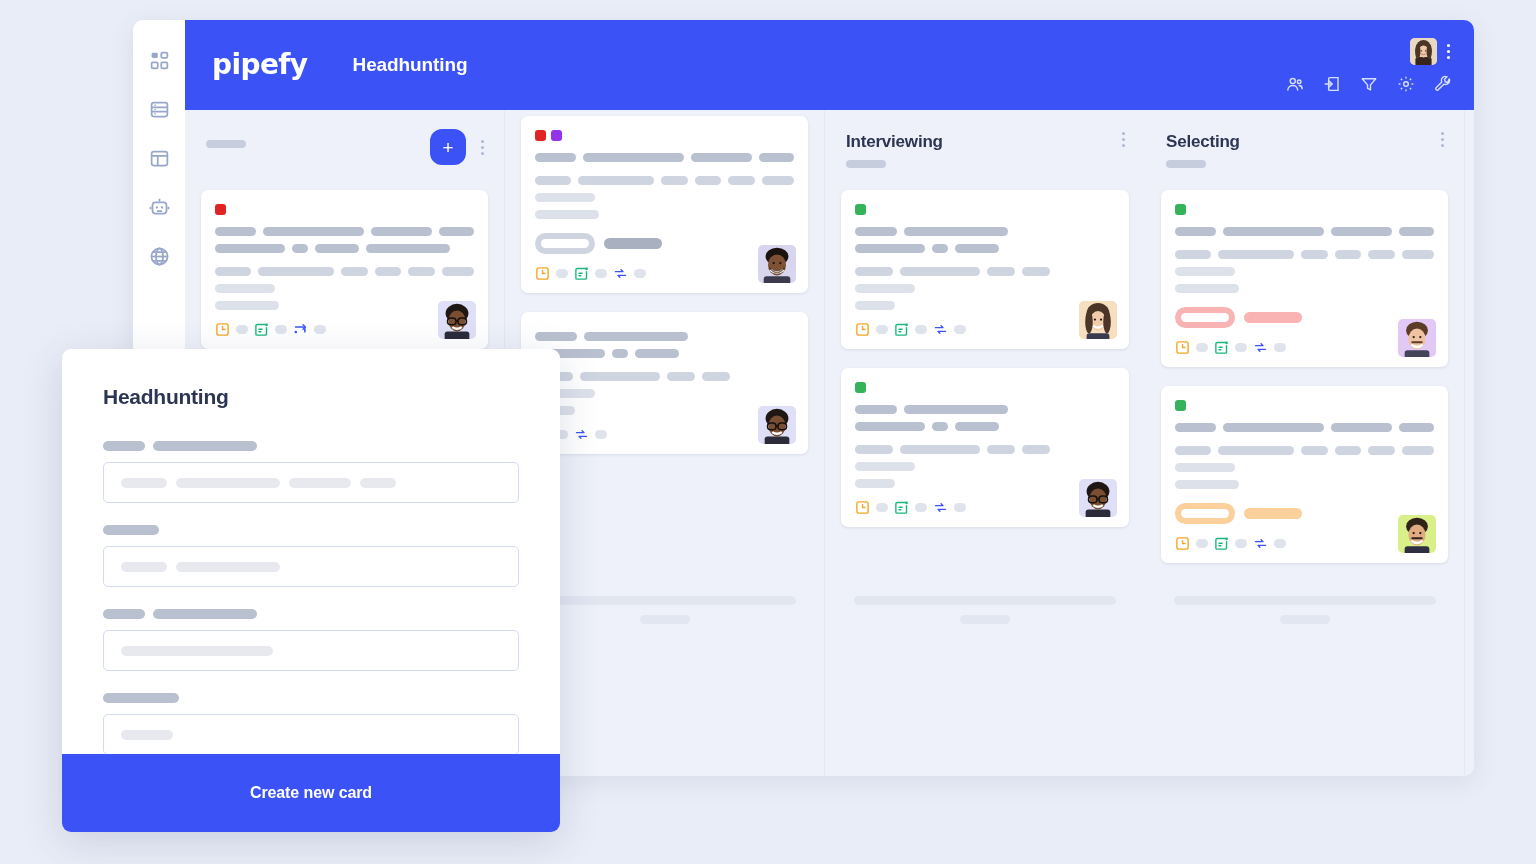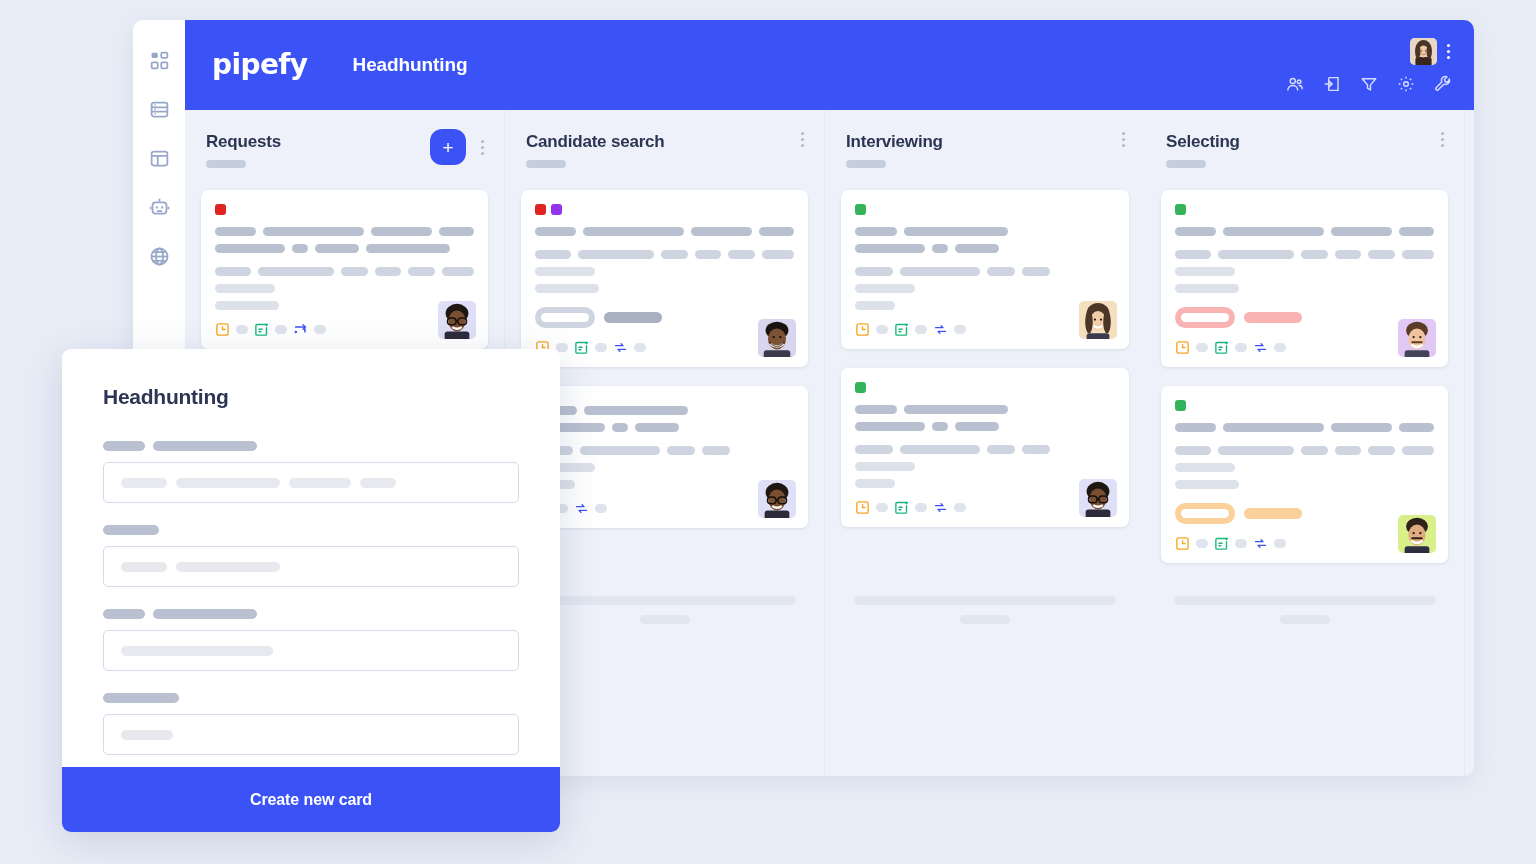--- a/index.html
+++ b/index.html
@@ -261,21 +261,21 @@
     height: 41px;
     display: flex;
     align-items: center;
     gap: 9px;
     padding: 0 17px;
   }
   .field-input .sk { height: 10px; border-radius: 5px; background: #e7e9ee; }
   .modal-cta {
     position: absolute;
     left: 0; right: 0; bottom: 0;
-    height: 65px;
+    height: 78px;
     background: #3b52f6;
     border: none;
     color: #fff;
     font-size: 16px;
     font-weight: 700;
     cursor: pointer;
     font-family: "Liberation Sans", sans-serif;
     letter-spacing: -.1px;
   }
 </style>
@@ -406,21 +406,20 @@
               </svg>
             </span>
           </div>
         </div>
       </header>
 
       <main class="board">
 
         <section class="column">
           <div class="col-head">
-            <div class="col-title">Requests</div>
             <div class="col-count"></div>
             <div class="col-head-actions">
               <button class="add-btn">+</button>
               <span class="kebab-col">
                   <i></i>
                   <i></i>
                   <i></i>
                 </span>
             </div>
           </div>
@@ -497,31 +496,20 @@
             </article>
 
           </div>
           <div class="col-footer">
             <span class="f1"></span>
               <span class="f2"></span>
           </div>
         </section>
 
         <section class="column">
-          <div class="col-head">
-            <div class="col-title">Candidate search</div>
-            <div class="col-count"></div>
-            <div class="col-head-actions">
-              <span class="kebab-col">
-                  <i></i>
-                  <i></i>
-                  <i></i>
-                </span>
-            </div>
-          </div>
           <div class="col-body">
 
             <article class="card">
               <div class="labels">
                 <span class="label-dot" style="background:#e02424"></span>
                 <span class="label-dot" style="background:#9333ea"></span>
               </div>
               <div class="sk-row">
                   <span class="sk dark" style="width:42px"></span>
                   <span class="sk dark" style="width:104px"></span>

